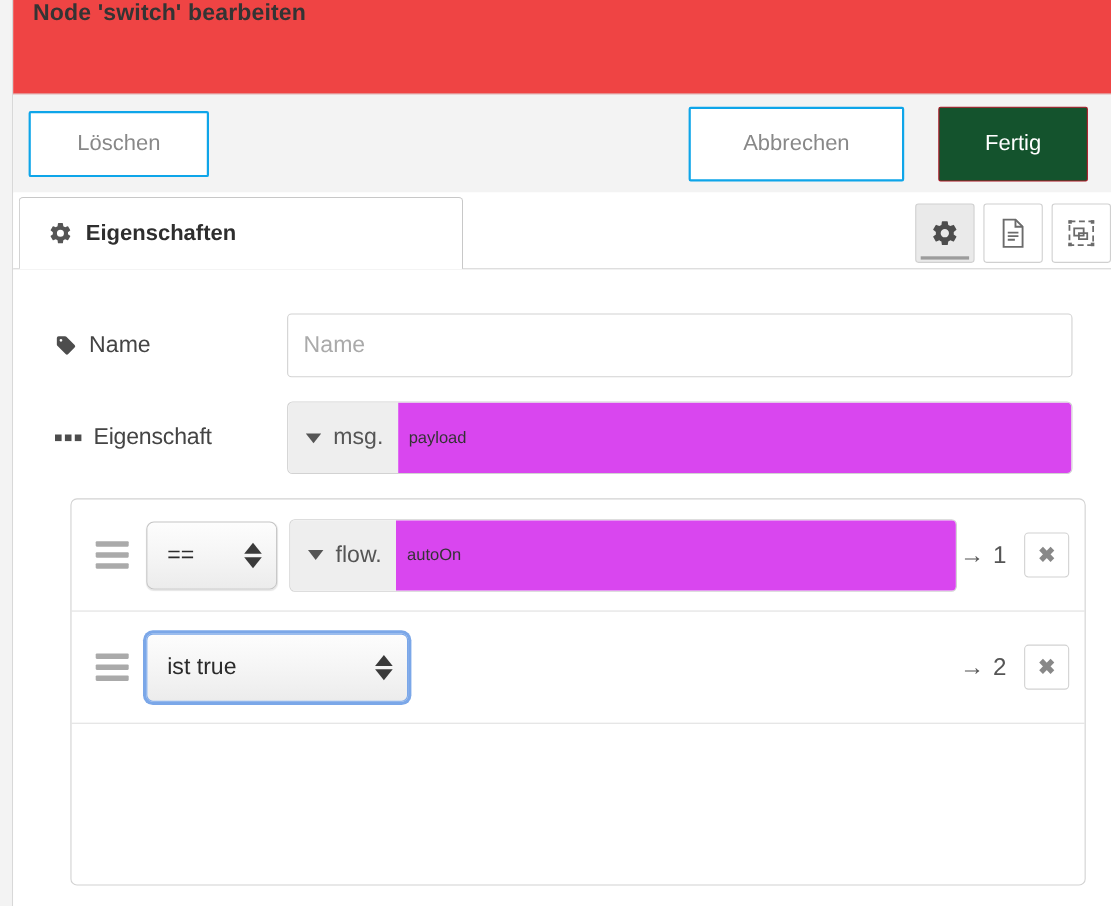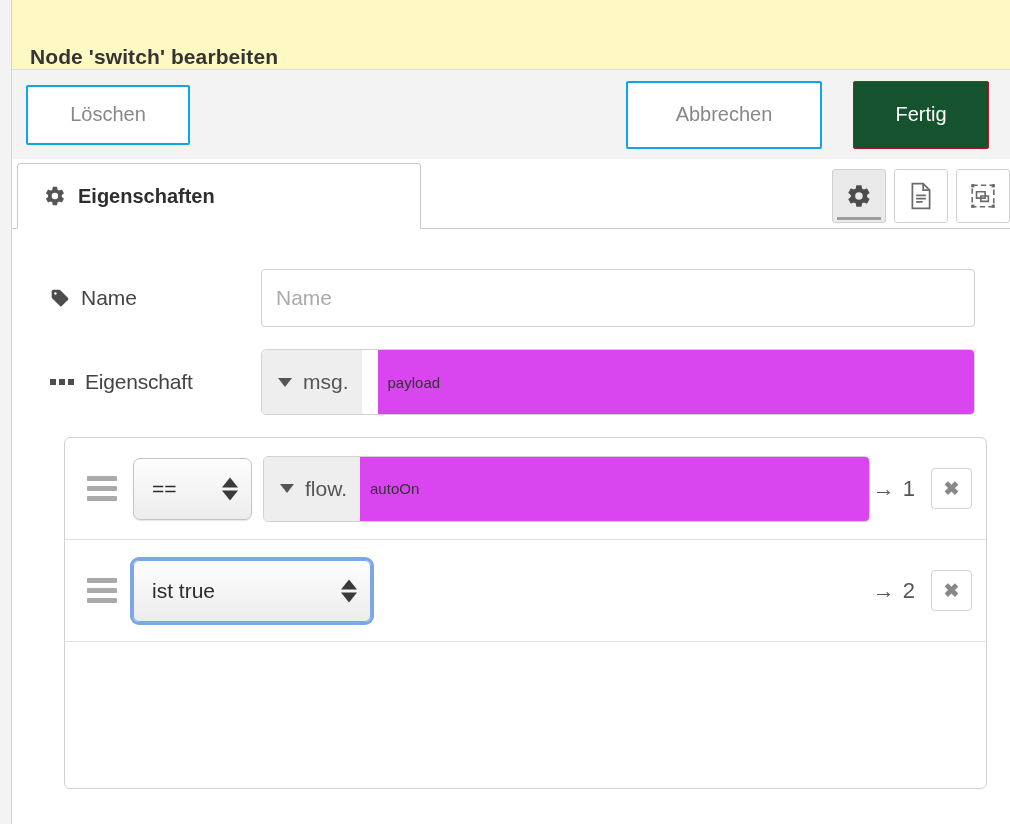--- a/index.html
+++ b/index.html
@@ -22,25 +22,25 @@
     top: 0;
     width: 999px;
     height: 824px;
     background: #fff;
     border-left: 1px solid #d4d4d4;
     box-sizing: border-box;
   }
 
   
   .titlebar {
-    height: 70px;
-    background: #fef9c3;
+    height: 86px;
+    background: #ef4444;
     border-bottom: 1px solid #dcdcdc;
     display: flex;
-    align-items: flex-end;
+    align-items: flex-start;
     box-sizing: border-box;
   }
   .titlebar-text {
     font-size: 21px;
     font-weight: bold;
     color: #343434;
     padding-left: 18px;
     letter-spacing: 0.1px;
   }
 
@@ -206,21 +206,21 @@
   .typed-input {
     display: flex;
     align-items: stretch;
     height: 66px;
     border: 1px solid #d2d2d2;
     border-radius: 5px;
     overflow: hidden;
     background: #fff;
     box-sizing: border-box;
   }
-  .typed-input-prop { width: 714px; gap: 16px; }
+  .typed-input-prop { width: 714px; }
   .typed-prefix {
     background: #eeeeee;
     display: flex;
     align-items: center;
     padding: 0 13px 0 16px;
     font-size: 21px;
     color: #555;
     cursor: pointer;
     flex: 0 0 auto;
     gap: 11px;

